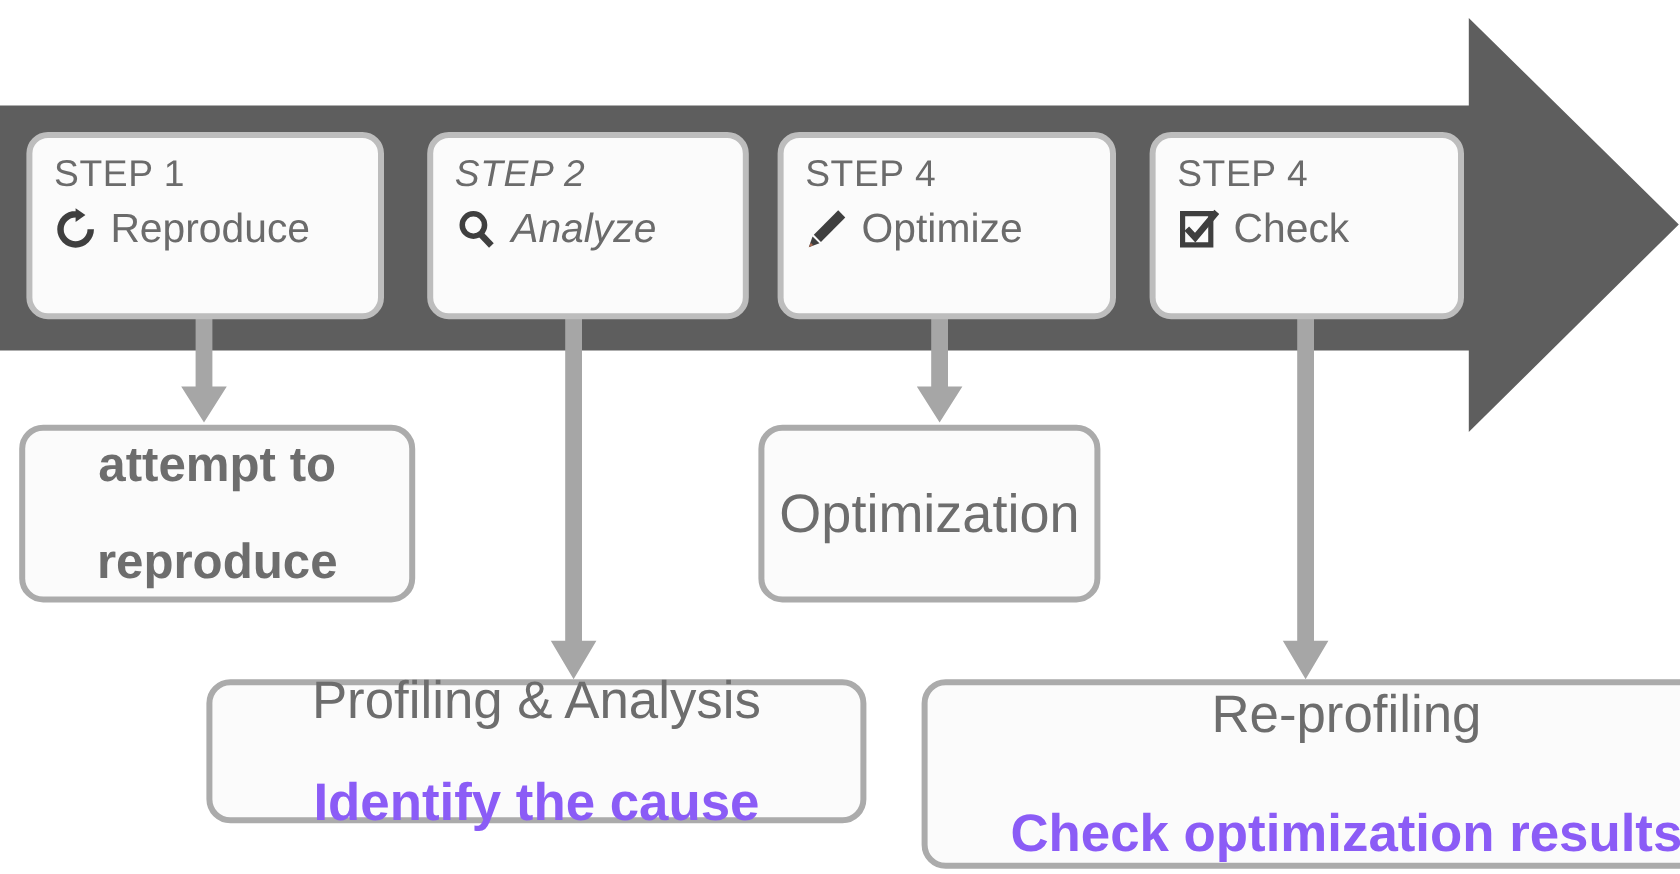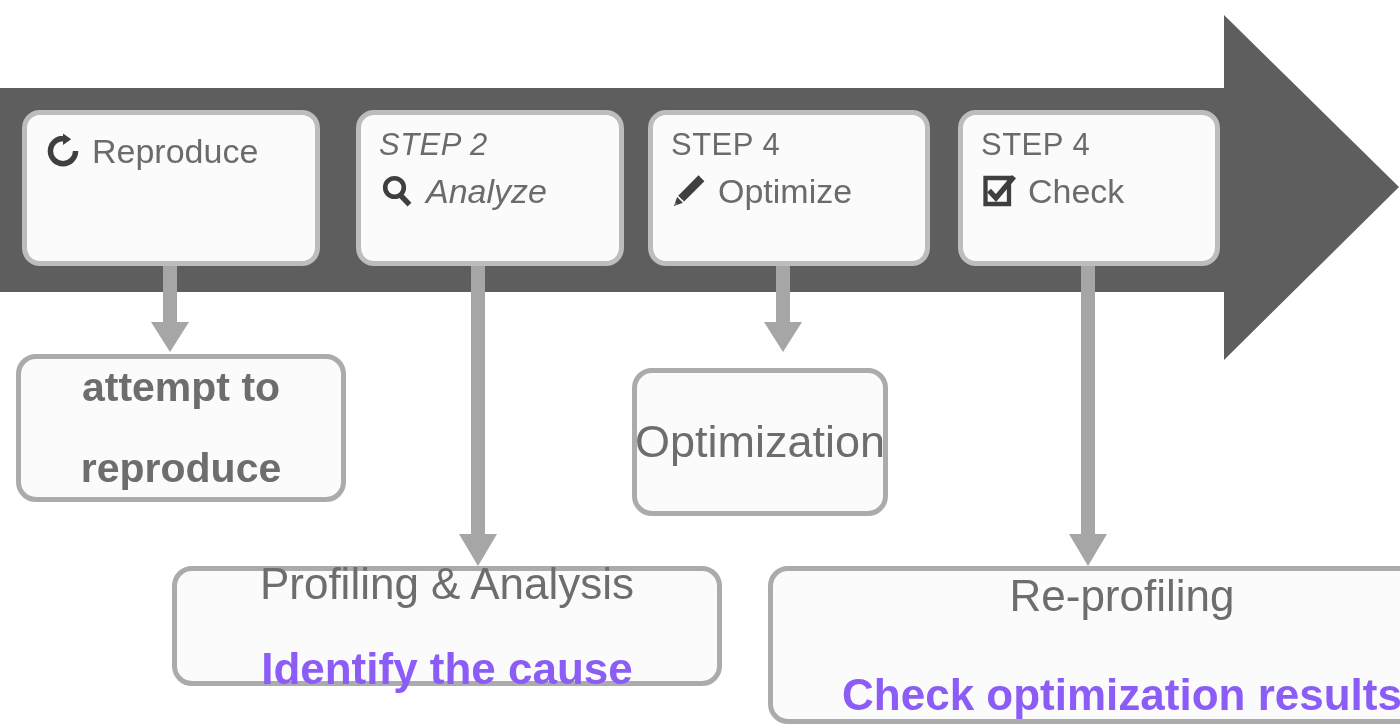--- a/index.html
+++ b/index.html
@@ -115,20 +115,21 @@
 
   <svg class="connector" style="left:753px; top:262px; width:60px; height:92px;" viewBox="0 0 60 92" xmlns="http://www.w3.org/2000/svg">
     <path d="M 23 0 L 37 0 L 37 60 L 49 60 L 30 90 L 11 60 L 23 60 Z" fill="#a6a6a6"></path>
   </svg>
 
   <svg class="connector" style="left:1058px; top:262px; width:60px; height:306px;" viewBox="0 0 60 306" xmlns="http://www.w3.org/2000/svg">
     <path d="M 23 0 L 37 0 L 37 272 L 49 272 L 30 304 L 11 272 L 23 272 Z" fill="#a6a6a6"></path>
   </svg>
 
   <div class="step-box" style="left:22px; width:298px;">
+    <div class="step-label">STEP 1</div>
     <div class="step-row">
       <svg class="step-icon" viewBox="0 0 36 36" xmlns="http://www.w3.org/2000/svg">
         <path d="M18 4.2 L18 0.5 L26.2 6.2 L18 11.9 L18 8.2
                  A 9.9 9.9 0 1 0 27.9 18.1 L33.3 18.1
                  A 15.3 15.3 0 1 1 18 2.8 Z" fill="#3f3f3f"></path>
       </svg>
       <div class="step-name">Reproduce</div>
     </div>
   </div>
 
@@ -164,21 +165,21 @@
       </svg>
       <div class="step-name">Check</div>
     </div>
   </div>
 
   <div class="detail-box" style="left:16px; top:354px; width:330px; height:148px;">
     <div class="detail-line fs-41 t-gray w-bold">attempt to</div>
     <div class="detail-line fs-41 t-gray w-bold">reproduce</div>
   </div>
 
-  <div class="detail-box" style="left:632px; top:368px; width:256px; height:148px;justify-content:center;">
+  <div class="detail-box" style="left:632px; top:354px; width:285px; height:148px;justify-content:center;">
     <div class="detail-line fs-45 t-gray w-normal">Optimization</div>
   </div>
 
   <div class="detail-box" style="left:172px; top:566px; width:550px; height:120px;">
     <div class="detail-line fs-44 t-gray w-normal">Profiling &amp; Analysis</div>
     <div class="detail-line fs-44 t-orange w-bold">Identify the cause</div>
   </div>
 
   <div class="detail-box" style="left:768px; top:566px; width:708px; height:158px;justify-content:space-between;">
     <div class="detail-line fs-44 t-gray w-normal">Re-profiling</div>

